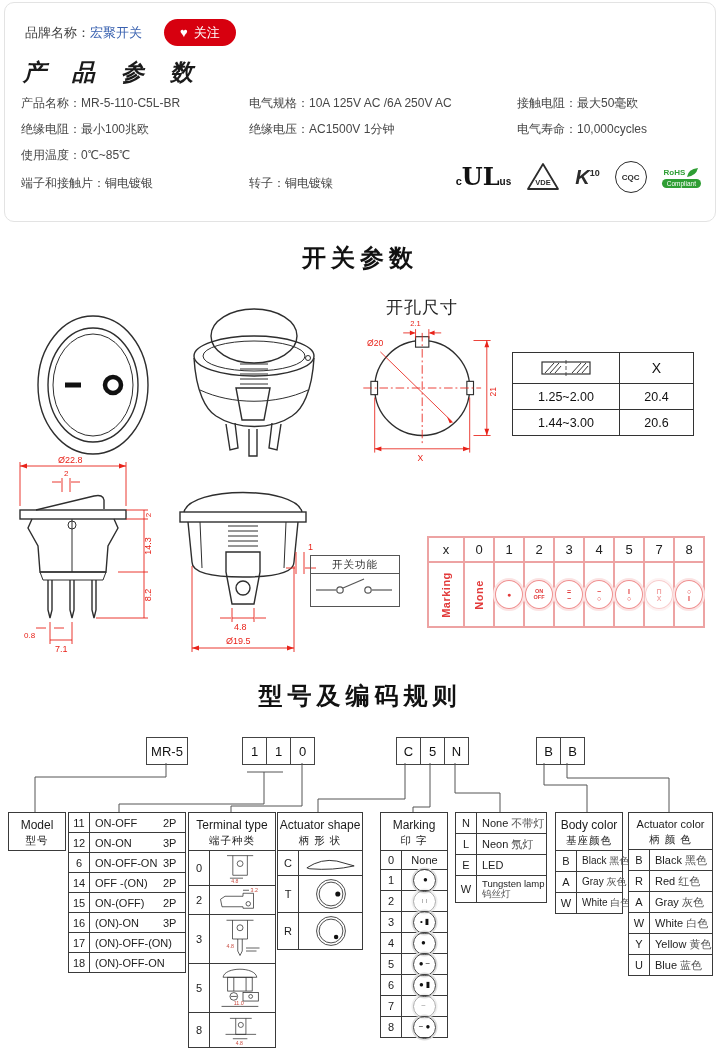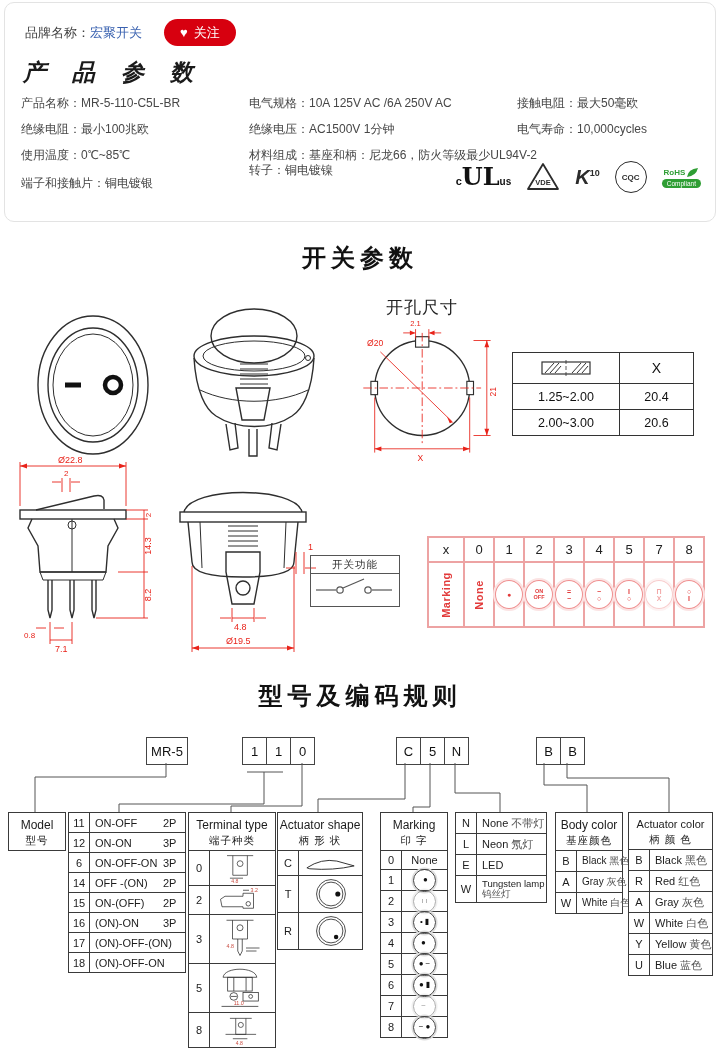--- a/index.html
+++ b/index.html
@@ -95,24 +95,23 @@
 
   <div class="abs spec" style="left:16px;top:92px;"><span>产品名称：</span><span>MR-5-110-C5L-BR</span></div>
   <div class="abs spec" style="left:244px;top:92px;"><span>电气规格：</span><span>10A  125V  AC /6A 250V  AC</span></div>
   <div class="abs spec" style="left:512px;top:92px;"><span>接触电阻：</span><span>最大50毫欧</span></div>
 
   <div class="abs spec" style="left:16px;top:118px;"><span>绝缘电阻：</span><span>最小100兆欧</span></div>
   <div class="abs spec" style="left:244px;top:118px;"><span>绝缘电压：</span><span>AC1500V 1分钟</span></div>
   <div class="abs spec" style="left:512px;top:118px;"><span>电气寿命：</span><span>10,000cycles</span></div>
 
   <div class="abs spec" style="left:16px;top:144px;"><span>使用温度：</span><span>0℃~85℃</span></div>
-  <div class="abs spec" style="left:244px;top:144px;"><span>材料组成：</span><span>基座和柄：尼龙66，防火等级最少UL94V-2</span></div>
 
   <div class="abs spec" style="left:16px;top:172px;"><span>端子和接触片：</span><span>铜电镀银</span></div>
-  <div class="abs spec" style="left:244px;top:159px;"><span>转子：</span><span>铜电镀镍</span></div>
+  <div class="abs spec" style="left:244px;top:172px;"><span>转子：</span><span>铜电镀镍</span></div>
 
   <div class="abs certs">
     <span class="ul">
       <span class="c">c</span>
         <span class="m">UL</span>
         <span class="u">us</span>
     </span>
     <svg width="34" height="30" viewBox="0 0 34 30">
       <polygon points="17,2 32,27 2,27" fill="none" stroke="#2c2c2c" stroke-width="1.8" stroke-linejoin="round"></polygon>
       <text x="17" y="23" text-anchor="middle" font-size="7.5" font-weight="bold" fill="#2c2c2c">VDE</text>
@@ -213,21 +212,21 @@
         <line x1="25" y1="0" x2="25" y2="16" stroke="#333" stroke-width="0.8" stroke-dasharray="4 2"></line>
       </svg>
     </div>
     <div class="cb hd2">X</div>
   </div>
   <div class="row">
       <div class="ca">1.25~2.00</div>
       <div class="cb">20.4</div>
     </div>
   <div class="row">
-      <div class="ca">2.00~3.00</div>
+      <div class="ca">1.44~3.00</div>
       <div class="cb">20.6</div>
     </div>
 </div>
 
 <svg class="abs" style="left:6px;top:452px;" width="162" height="212" viewBox="0 0 162 212">
   <path d="M30,58 L88,44 Q97,42 98,48 L98,57" class="blk"></path>
   <rect x="14" y="58" width="106" height="9" class="blk"></rect>
   <path d="M26,67 L22,76 L32,94 L34,120 L100,120 L102,94 L112,76 L108,67" class="blk"></path>
   <line x1="66" y1="67" x2="66" y2="120" class="thin"></line>
   <circle cx="66" cy="73" r="4" class="thin"></circle>

